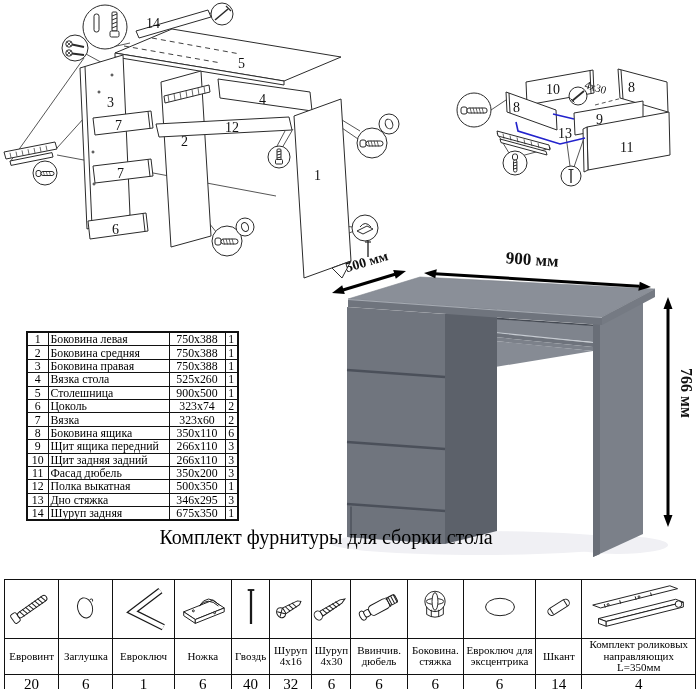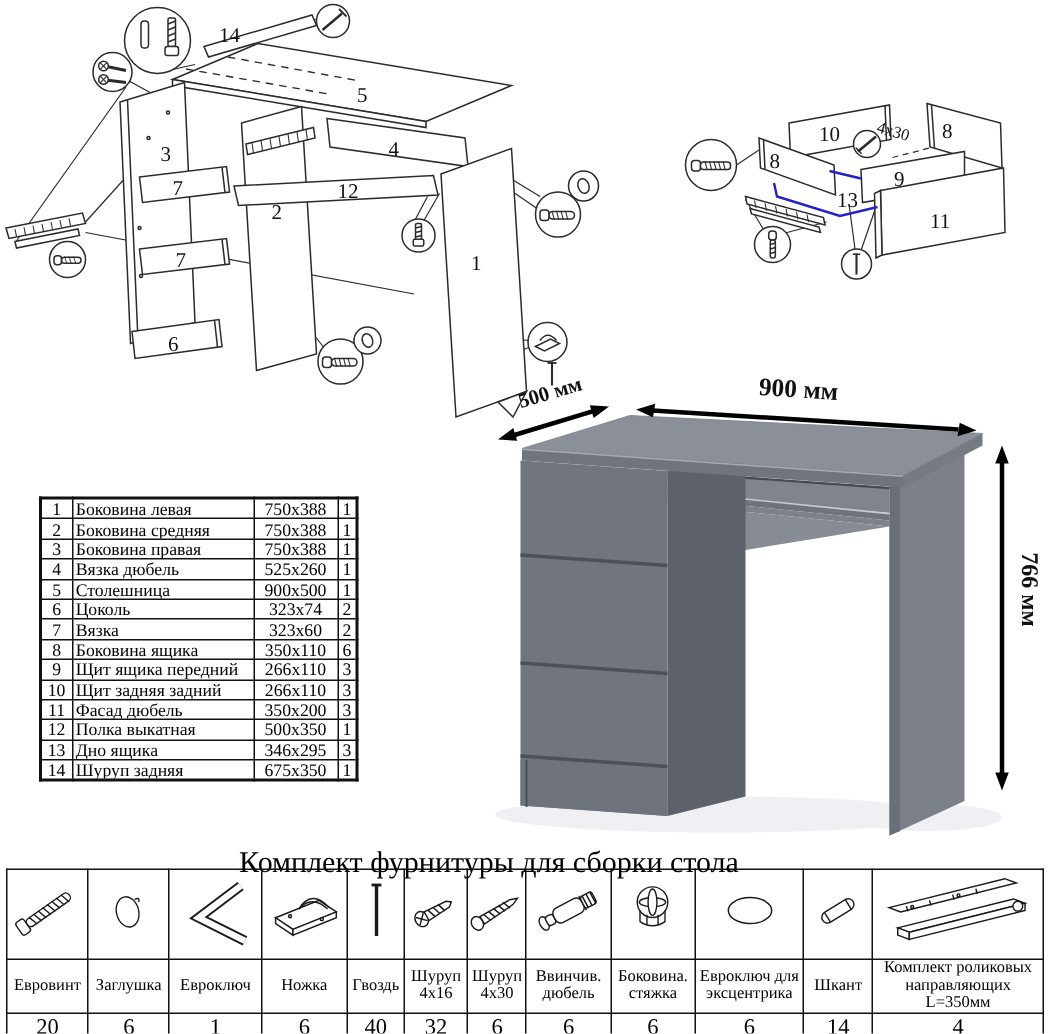--- a/index.html
+++ b/index.html
@@ -336,21 +336,21 @@
         <td class="qty">1</td>
       </tr>
   <tr>
         <td class="num">3</td>
         <td>Боковина правая</td>
         <td class="size">750x388</td>
         <td class="qty">1</td>
       </tr>
   <tr>
         <td class="num">4</td>
-        <td>Вязка дюбель</td>
+        <td>Вязка стола</td>
         <td class="size">525x260</td>
         <td class="qty">1</td>
       </tr>
   <tr>
         <td class="num">5</td>
         <td>Столешница</td>
         <td class="size">900x500</td>
         <td class="qty">1</td>
       </tr>
   <tr>
@@ -390,34 +390,34 @@
         <td class="qty">3</td>
       </tr>
   <tr>
         <td class="num">12</td>
         <td>Полка выкатная</td>
         <td class="size">500x350</td>
         <td class="qty">1</td>
       </tr>
   <tr>
         <td class="num">13</td>
-        <td>Дно ящика</td>
+        <td>Дно стяжка</td>
         <td class="size">346x295</td>
         <td class="qty">3</td>
       </tr>
   <tr>
         <td class="num">14</td>
         <td>Шуруп задняя</td>
         <td class="size">675x350</td>
         <td class="qty">1</td>
       </tr>
 </tbody>
   </table>
 
-<div class="hw-title abs" style="left:0;top:564px;width:652px">Комплект фурнитуры для сборки стола</div>
+<div class="hw-title abs" style="left:0;top:526px;width:652px">Комплект фурнитуры для сборки стола</div>
 
 <table class="hw abs" style="left:4px;top:579px;width:692px">
   <colgroup>
     <col style="width:54px">
       <col style="width:54px">
       <col style="width:61px">
       <col style="width:57px">
     <col style="width:38px">
       <col style="width:42px">
       <col style="width:39px">

